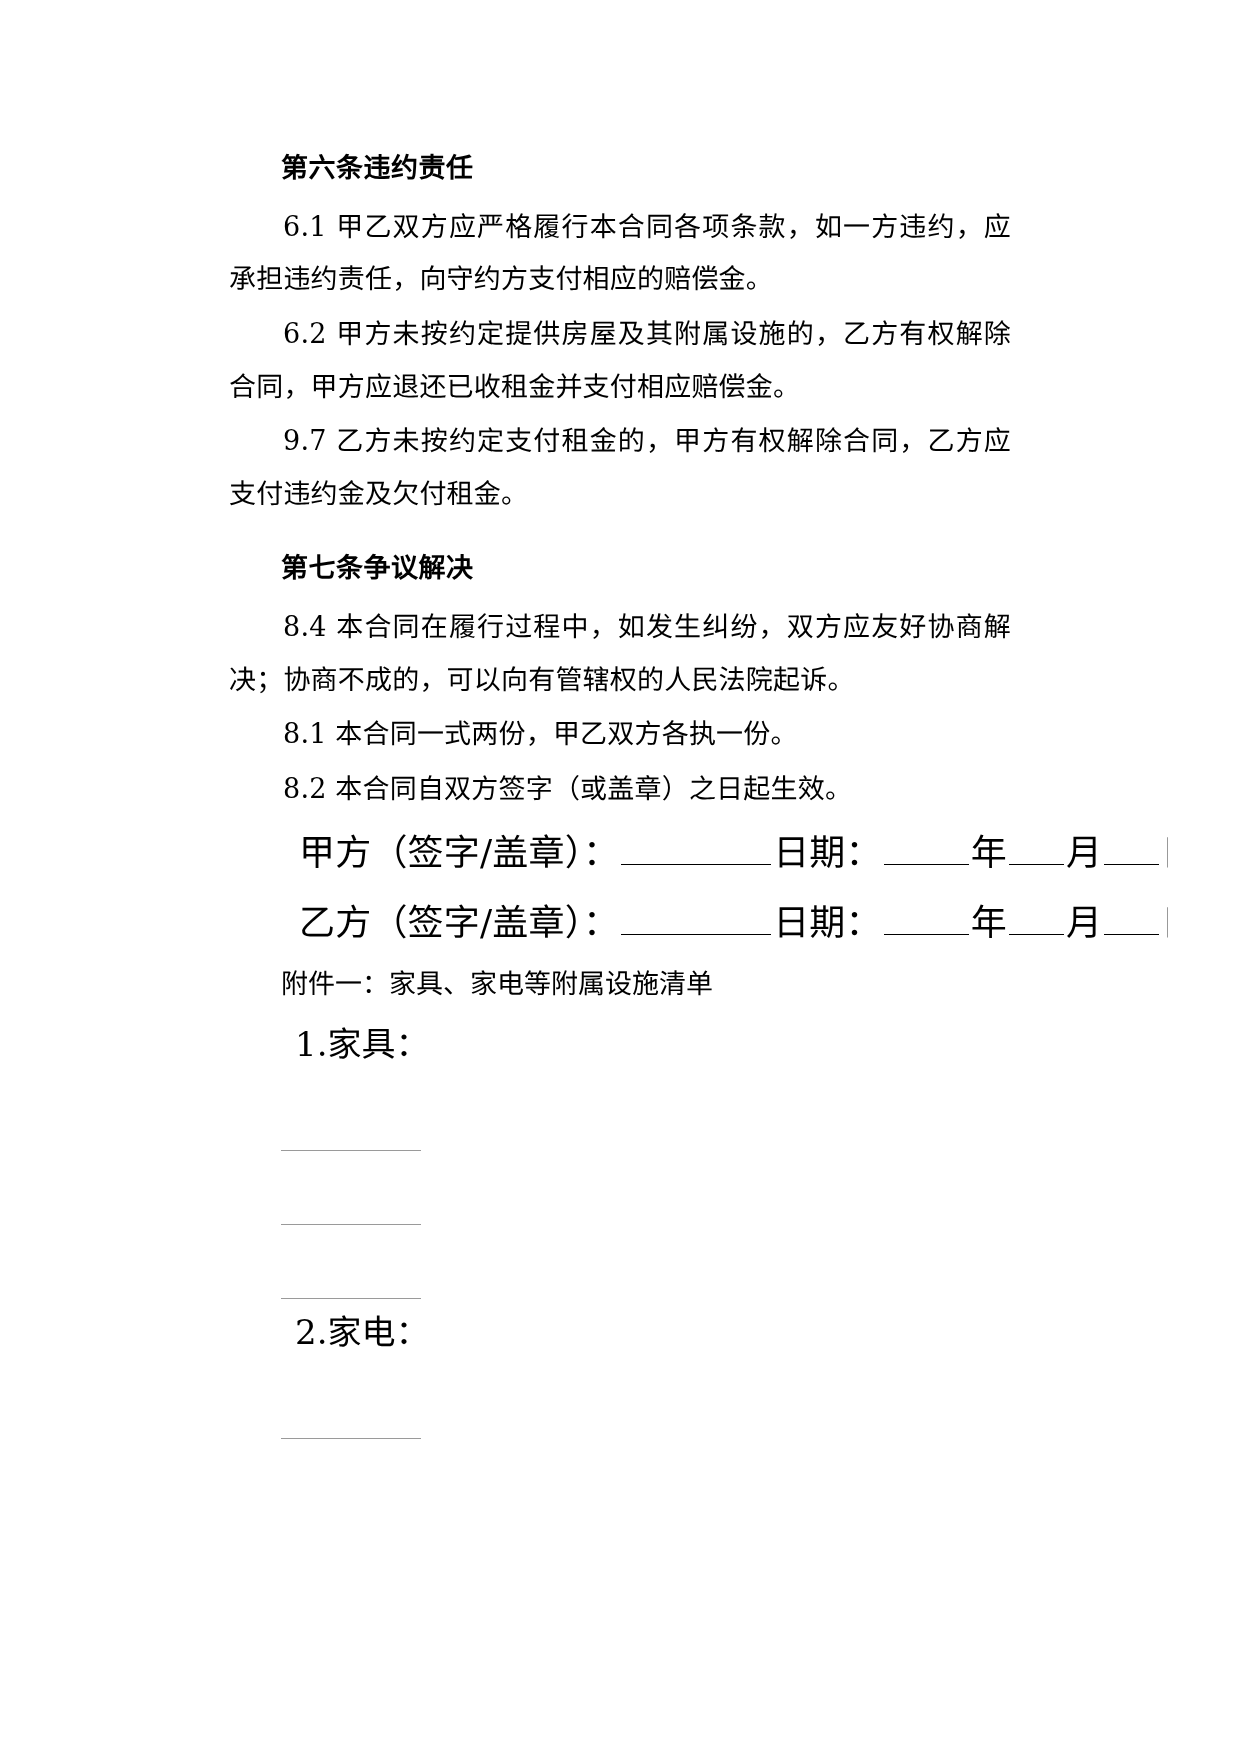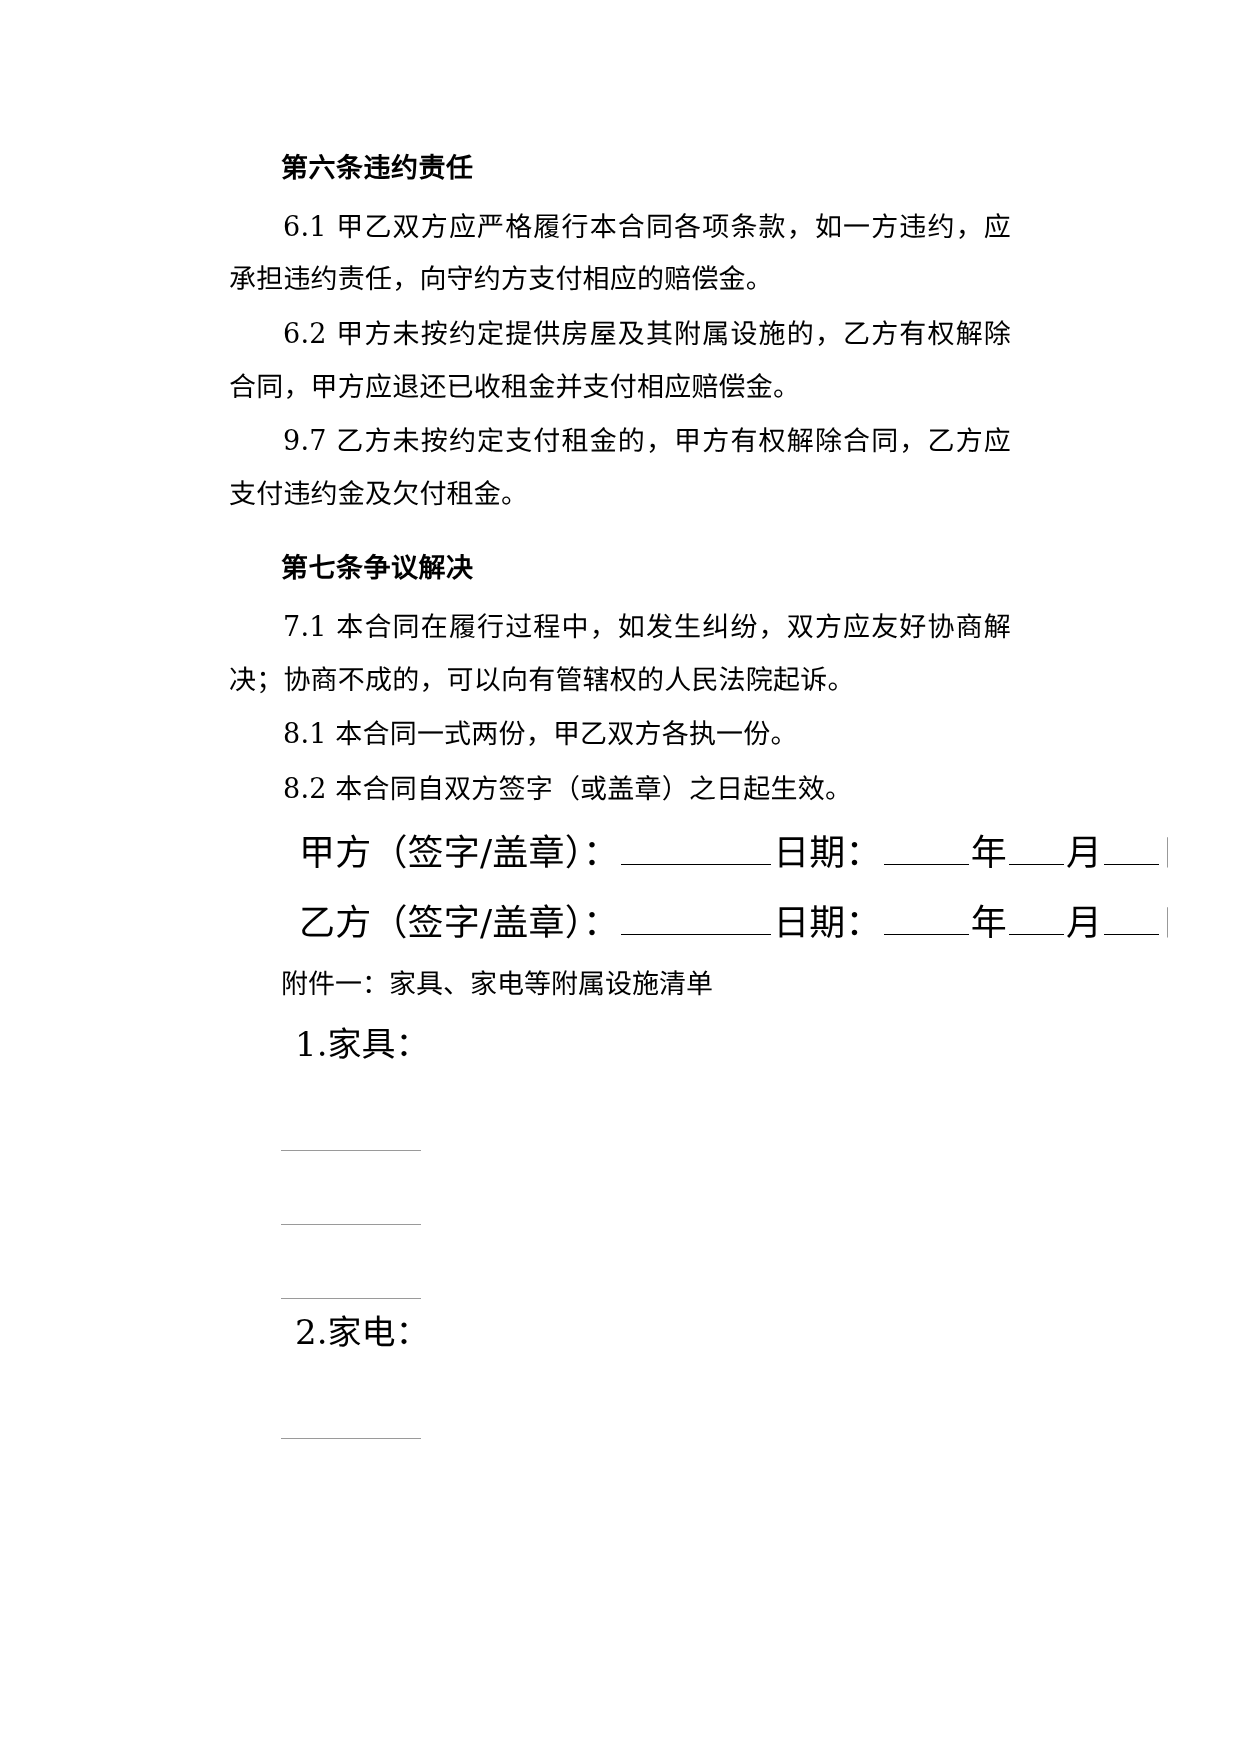--- a/index.html
+++ b/index.html
@@ -95,21 +95,21 @@
 
 <div class="page">
   <div class="doc">
 
     <h2 class="heading">第六条违约责任</h2>
     <p class="para">6.1 甲乙双方应严格履行本合同各项条款，如一方违约，应承担违约责任，向守约方支付相应的赔偿金。</p>
     <p class="para">6.2 甲方未按约定提供房屋及其附属设施的，乙方有权解除合同，甲方应退还已收租金并支付相应赔偿金。</p>
     <p class="para">9.7 乙方未按约定支付租金的，甲方有权解除合同，乙方应支付违约金及欠付租金。</p>
 
     <h2 class="heading">第七条争议解决</h2>
-    <p class="para">7.1 本合同在履行过程中，如发生纠纷，双方应友好协商解决；协商不成的，可以向有管辖权的人民法院起诉。</p>
+    <p class="para">8.4 本合同在履行过程中，如发生纠纷，双方应友好协商解决；协商不成的，可以向有管辖权的人民法院起诉。</p>
 
     <p class="para">8.1 本合同一式两份，甲乙双方各执一份。</p>
     <p class="para">8.2 本合同自双方签字（或盖章）之日起生效。</p>
 
     <p class="sig-line">
       <span>甲方（签字/盖章）：</span><span class="blank-long"></span><span>日期：</span><span class="blank-mid"></span><span>年</span><span class="blank-short"></span><span>月</span><span class="blank-short"></span><span>日</span>
     </p>
 
     <p class="sig-line">
       <span>乙方（签字/盖章）：</span><span class="blank-long"></span><span>日期：</span><span class="blank-mid"></span><span>年</span><span class="blank-short"></span><span>月</span><span class="blank-short"></span><span>日</span>

